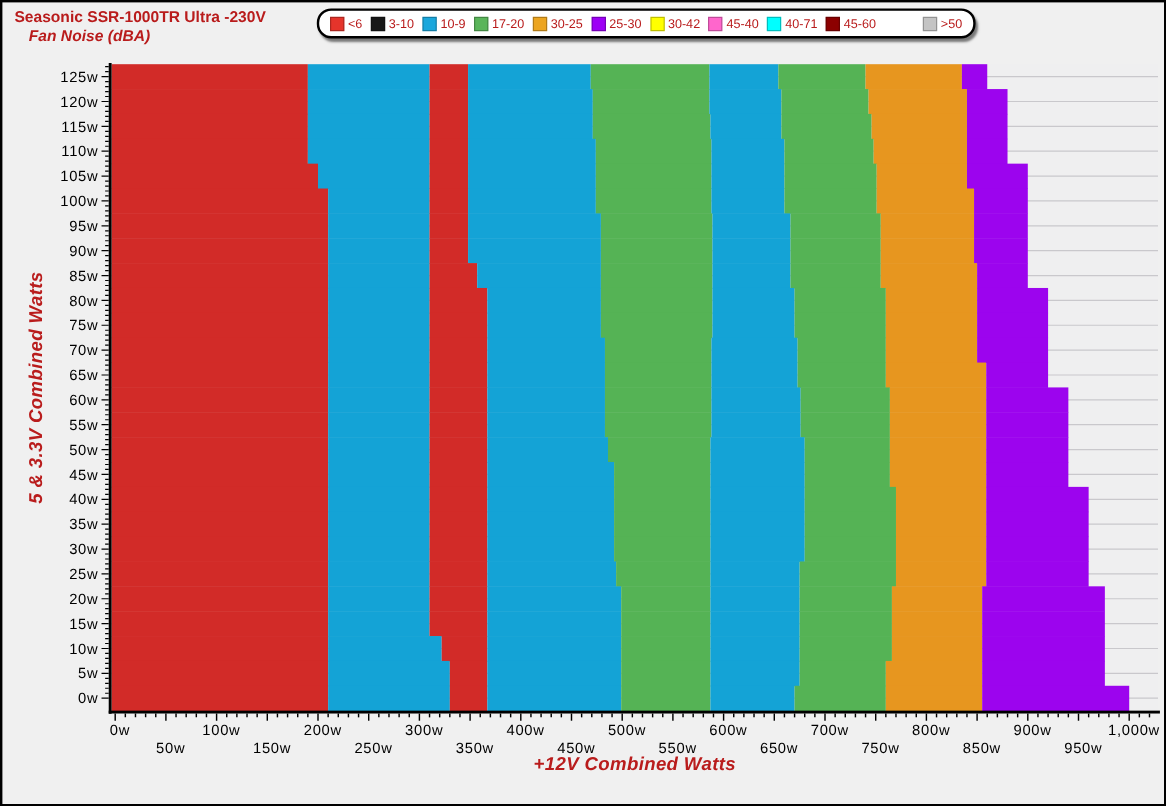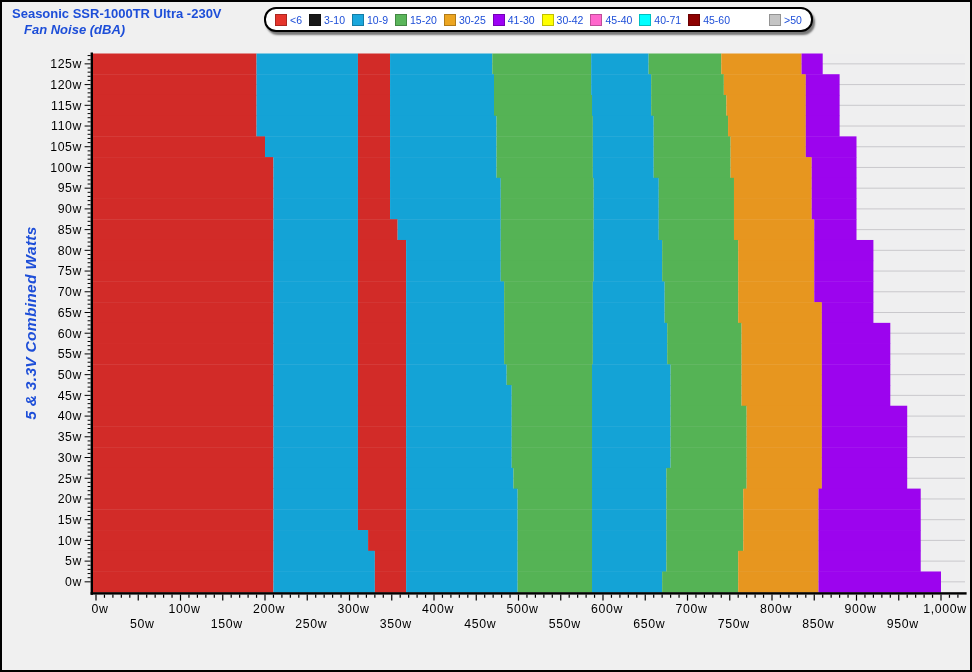--- a/index.html
+++ b/index.html
@@ -1,19 +1,19 @@
 <!DOCTYPE html>
 <html><head>
 <meta charset="utf-8">
 <style>
   html,body{margin:0;padding:0;background:#d8d8d8;}
   .frame{
     position:relative;width:972px;height:672px;box-sizing:border-box;
     background:#f0f0f0;border:2px solid #000;overflow:hidden;
-    font-family:"Liberation Sans",sans-serif;color:#1d4ed8;
+    font-family:"Liberation Sans",sans-serif;color:#b91c1c;
   }
   .title{position:absolute;left:10px;top:4px;font-size:13px;font-weight:bold;line-height:16px;}
   .title .l2{margin-left:12px;font-style:italic;}
   .legend{
     position:absolute;left:262px;top:5px;height:21px;background:#fff;
     border:2px solid #000;border-radius:12px;display:flex;align-items:center;
     padding:0 9px;box-shadow:2px 3px 2px rgba(0,0,0,.5);
   }
   .legend-item{display:flex;align-items:center;font-size:10.5px;margin-right:7px;white-space:nowrap;}
   .legend-item:last-child{margin-right:0;padding-left:32px;}
@@ -45,29 +45,29 @@
       <span class="legend-item">
         <span class="sw" style="background: rgb(24, 24, 24);"></span>
         <span>3-10</span>
       </span>
       <span class="legend-item">
         <span class="sw" style="background: rgb(26, 167, 220);"></span>
         <span>10-9</span>
       </span>
       <span class="legend-item">
         <span class="sw" style="background: rgb(90, 181, 90);"></span>
-        <span>15-20</span>
+        <span>17-20</span>
       </span>
       <span class="legend-item">
         <span class="sw" style="background: rgb(236, 165, 32);"></span>
         <span>30-25</span>
       </span>
       <span class="legend-item">
         <span class="sw" style="background: rgb(157, 0, 245);"></span>
-        <span>41-30</span>
+        <span>25-30</span>
       </span>
       <span class="legend-item">
         <span class="sw" style="background: rgb(255, 255, 0);"></span>
         <span>30-42</span>
       </span>
       <span class="legend-item">
         <span class="sw" style="background: rgb(255, 102, 204);"></span>
         <span>45-40</span>
       </span>
       <span class="legend-item">
@@ -633,14 +633,15 @@
         <text x="80" y="190.47500000000002" letter-spacing="0.6">95w</text>
         <text x="80" y="169.75576923076926" letter-spacing="0.6">100w</text>
         <text x="80" y="149.03653846153847" letter-spacing="0.6">105w</text>
         <text x="80" y="128.3173076923077" letter-spacing="0.6">110w</text>
         <text x="80" y="107.59807692307692" letter-spacing="0.6">115w</text>
         <text x="80" y="86.87884615384615" letter-spacing="0.6">120w</text>
         <text x="80" y="66.15961538461538" letter-spacing="0.6">125w</text>
       </g>
     </svg>
 
+  <div class="xtitle">+12V Combined Watts</div>
   <div class="ytitle">5 &amp; 3.3V Combined Watts</div>
 </div>
 
 </body></html>

